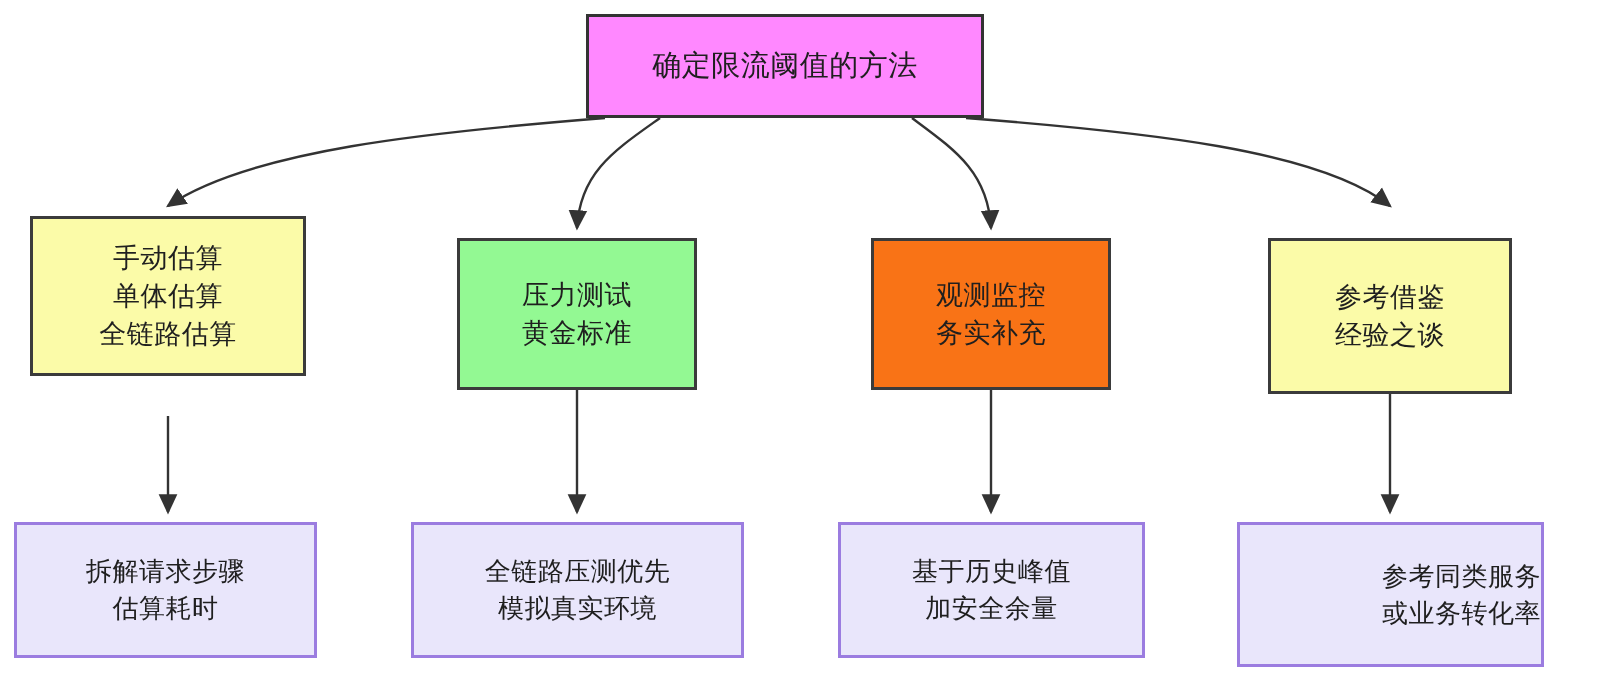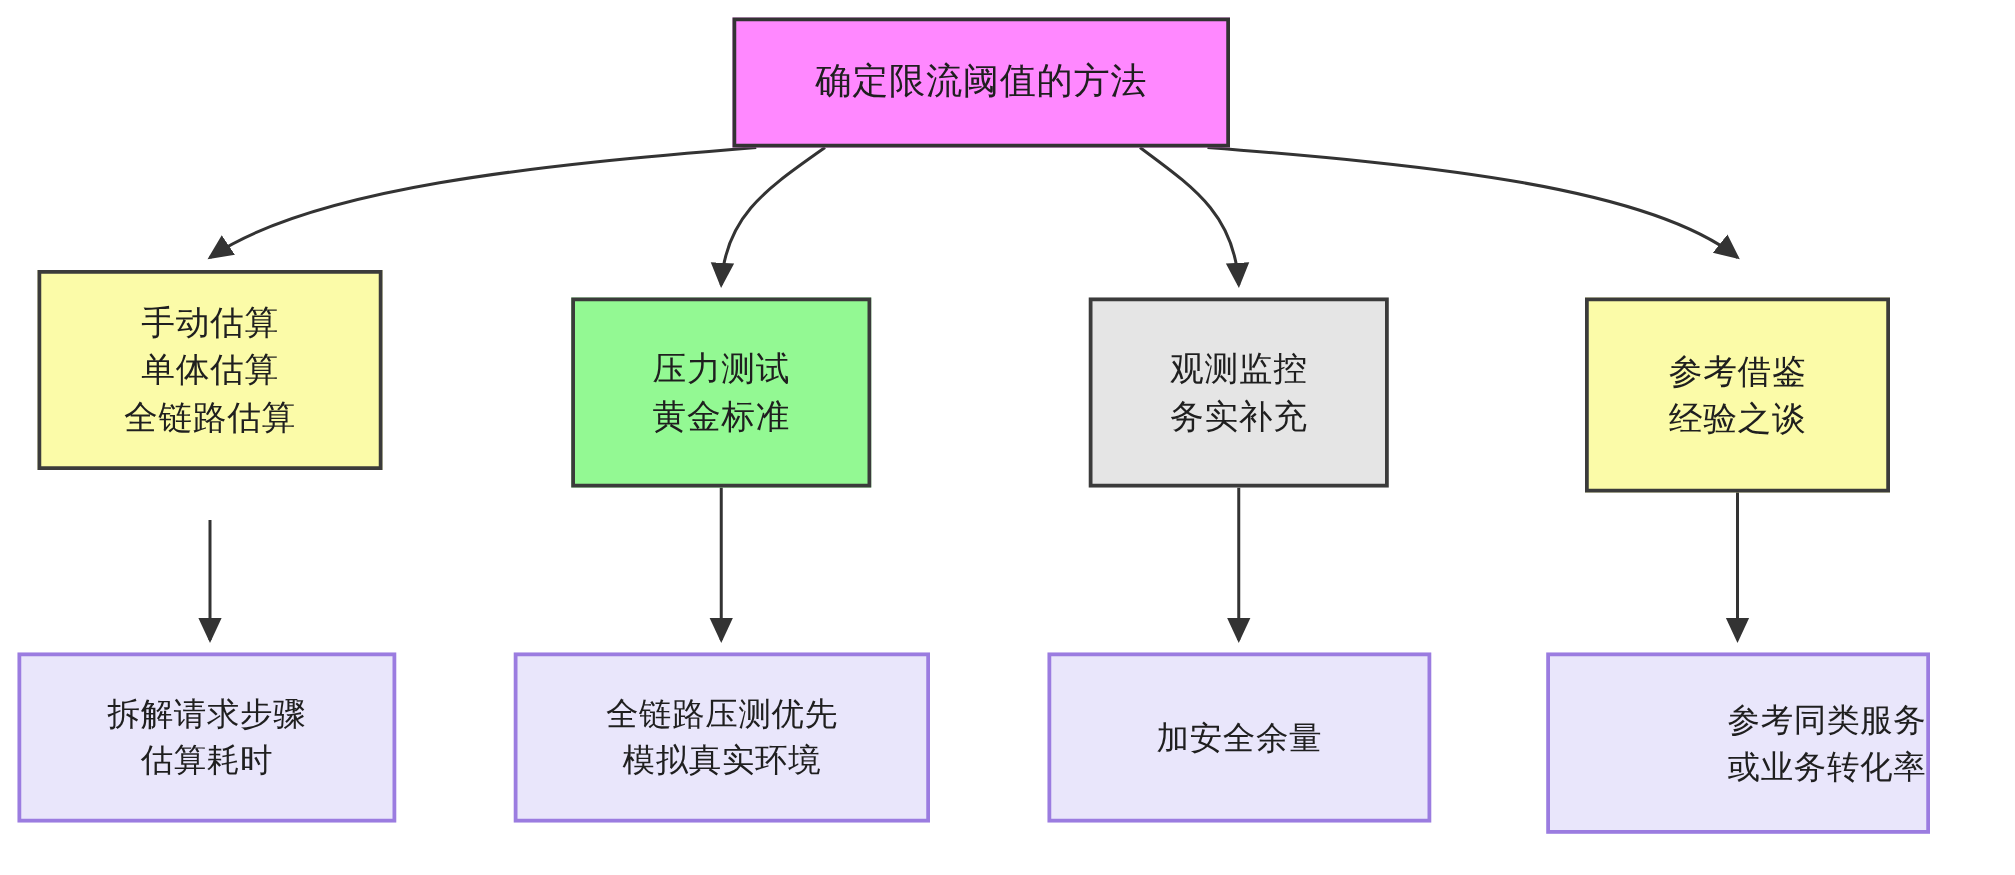--- a/index.html
+++ b/index.html
@@ -52,21 +52,21 @@
     font-size: 29px;
   }
 
   
   .node-cat {
     border: 3px solid #3b3b3b;
     font-size: 27px;
   }
   .fill-yellow { background: #fbfba8; }
   .fill-green  { background: #93f993; }
-  .fill-blue   { background: #e5e5e5; }
+  .fill-blue   { background: #f97316; }
 
   
   .node-detail {
     background: #e9e6fb;
     border: 3px solid #9b7ce0;
     font-size: 26px;
   }
 </style>
 </head>
 <body>
@@ -120,20 +120,21 @@
     <span class="line">拆解请求步骤</span>
     <span class="line">估算耗时</span>
   </div>
 
   <div class="node node-detail" style="left:411px; top:522px; width:333px; height:136px;">
     <span class="line">全链路压测优先</span>
     <span class="line">模拟真实环境</span>
   </div>
 
   <div class="node node-detail" style="left:838px; top:522px; width:307px; height:136px;">
+    <span class="line">基于历史峰值</span>
     <span class="line">加安全余量</span>
   </div>
 
   <div class="node node-detail" style="left:1237px; top:522px; width:307px; height:145px;align-items:flex-end;">
     <span class="line">参考同类服务</span>
     <span class="line">或业务转化率</span>
   </div>
 
 </div>
 

